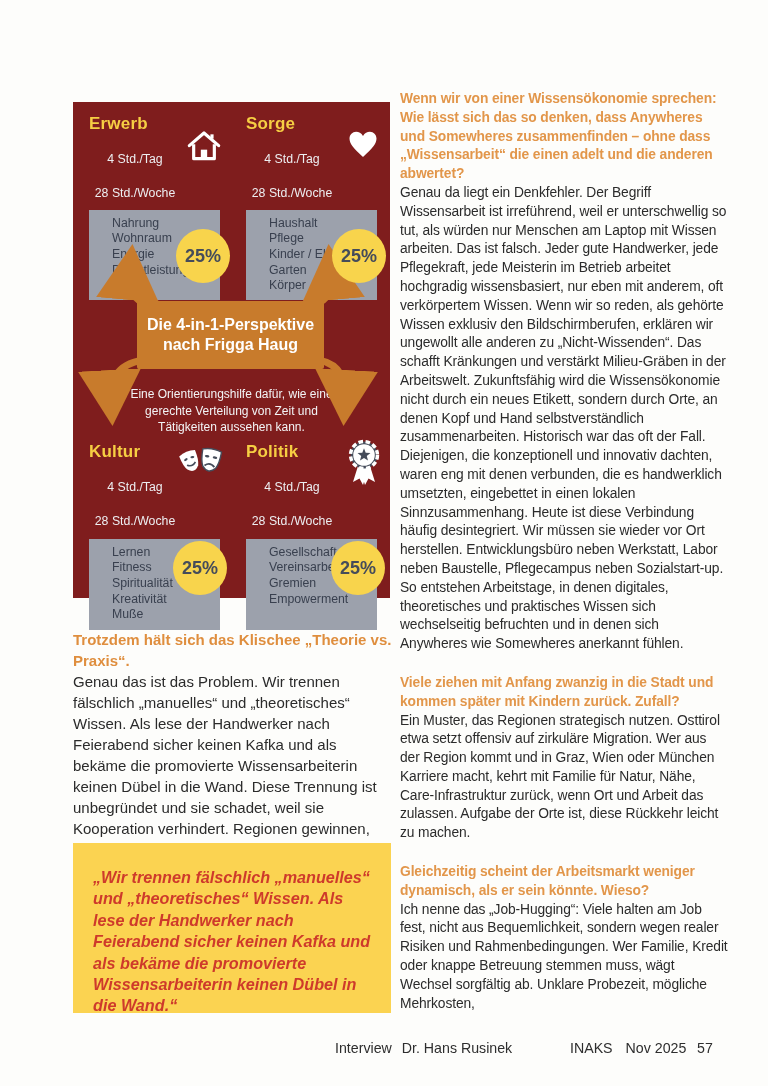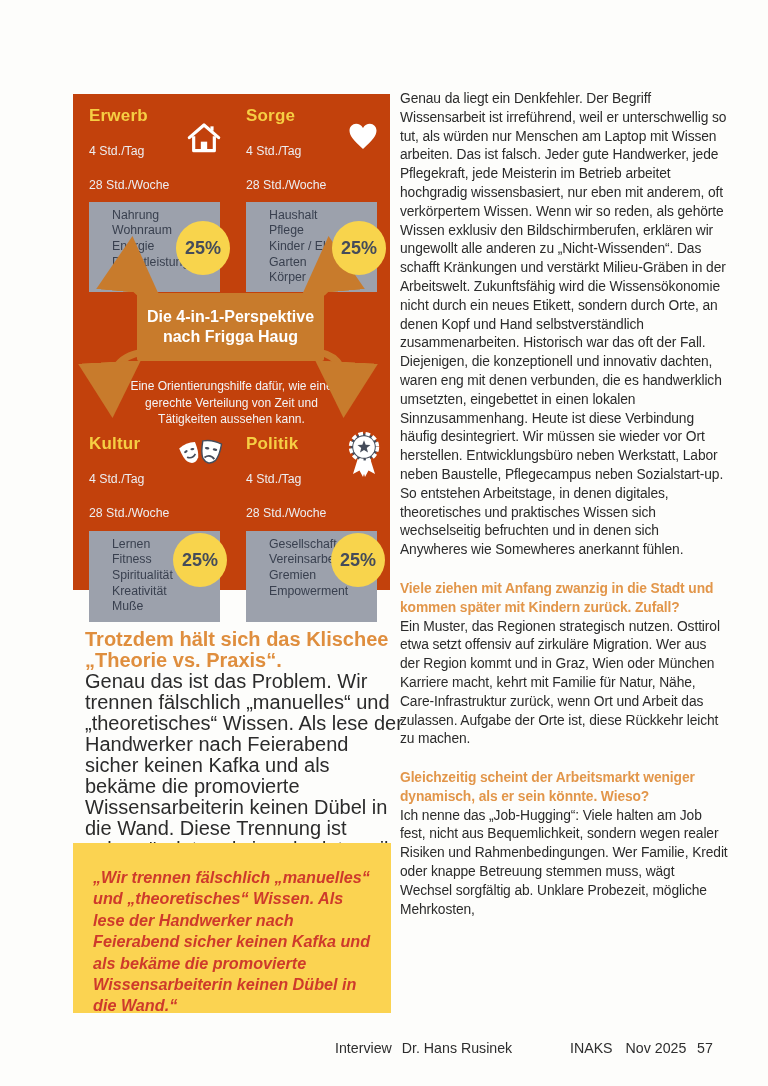--- a/index.html
+++ b/index.html
@@ -5,30 +5,30 @@
   * { box-sizing: border-box; }
   html,body { margin:0; padding:0; background:#e8e8e8; }
   .page {
     position:relative; width:768px; height:1086px; margin:0 auto;
     background:#fdfdfb; overflow:hidden;
     font-family:"Liberation Sans", sans-serif; color:#2b2b2b;
   }
 
   
   .panel {
-    position:absolute; left:73px; top:94px; width:317px; height:496px;
-    background:#c2410c;
+    position:absolute; left:73px; top:102px; width:317px; height:496px;
+    background:#7f1d1d;
   }
   .quad { position:absolute; width:131px; }
   .quad-0 { left:16px;  top:12px; }
   .quad-1 { left:173px; top:12px; }
   .quad-2 { left:16px;  top:340px; }
   .quad-3 { left:173px; top:340px; }
   .q-title { color:#f6ce43; font-weight:bold; font-size:17px; letter-spacing:.2px; }
-  .q-time  { color:#edeef1; font-size:12.3px; line-height:15.8px; margin-top:18px; }
+  .q-time  { color:#edeef1; font-size:12.3px; line-height:15.8px; margin-top:18px;text-align:center; }
   .q-times { margin-top:7px; width:92px; }
   .q-icon  { position:absolute; right:-4px; top:12px; }
   .quad-2 .q-icon { right:-10px; top:0; }
   .quad-3 .q-icon { right:-8px; top:-4px; z-index:3; }
   .q-list {
     list-style:none; margin:8px 0 0 0; padding:6px 4px 6px 23px;
     background:#9ca1ac; color:#39404f; font-size:12.3px; line-height:15.7px;
   }
   .row2 .q-list { height:91px; margin-top:9px; }
   .pct {
@@ -53,21 +53,21 @@
   .arrows { position:absolute; left:0; top:0; z-index:1; }
 
   .panel-caption {
     position:absolute; left:73px; top:598px; width:317px;
     text-align:right; font-size:11.5px; color:#6b6b6b;
   }
 
   
   .col-left {
     position:absolute; left:73px; top:629px; width:321px;
-    font-size:20px; line-height:21px;margin-left:12px;
+    font-size:15px; line-height:21px;
   }
   .question-text { color:#df8e3e; font-weight:bold; margin:0; }
   .col-left .answer-text { margin:0; }
 
   .pullquote {
     position:absolute; left:73px; top:843px; width:318px; height:170px;
     background:#fbd351; padding:24px 20px 10px 20px;
   }
   .pullquote p {
     margin:0; color:#ce3a2b; font-weight:bold; font-style:italic;
@@ -225,20 +225,21 @@
     <p class="question-text">Trotzdem hält sich das Klischee „Theorie vs. Praxis“.</p>
     <p class="answer-text">Genau das ist das Problem. Wir trennen fälschlich „manuelles“ und „theoretisches“ Wissen. Als lese der Handwerker nach Feierabend sicher keinen Kafka und als bekäme die promovierte Wissensarbeiterin keinen Dübel in die Wand. Diese Trennung ist unbegründet und sie schadet, weil sie Kooperation verhindert. Regionen gewinnen, wenn Werkbank und Whiteboard am selben Ort zusammenfinden.</p>
   </div>
 
   <div class="pullquote">
     <p>„Wir trennen fälschlich „manuelles“ und „theoretisches“ Wissen. Als lese der Handwerker nach Feierabend sicher keinen Kafka und als bekäme die promovierte Wissensarbeiterin keinen Dübel in die Wand.“</p>
   </div>
 
   <div class="col-right">
     <div class="qa">
+      <p class="question-text">Wenn wir von einer Wissensökonomie sprechen: Wie lässt sich das so denken, dass Anywheres und Somewheres zusammenfinden – ohne dass „Wissensarbeit“ die einen adelt und die anderen abwertet?</p>
       <p class="answer-text">Genau da liegt ein Denkfehler. Der Begriff Wissensarbeit ist irreführend, weil er unterschwellig so tut, als würden nur Menschen am Laptop mit Wissen arbeiten. Das ist falsch. Jeder gute Handwerker, jede Pflegekraft, jede Meisterin im Betrieb arbeitet hochgradig wissensbasiert, nur eben mit anderem, oft verkörpertem Wissen. Wenn wir so reden, als gehörte Wissen exklusiv den Bildschirmberufen, erklären wir ungewollt alle anderen zu „Nicht-Wissenden“. Das schafft Kränkungen und verstärkt Milieu-Gräben in der Arbeitswelt. Zukunftsfähig wird die Wissensökonomie nicht durch ein neues Etikett, sondern durch Orte, an denen Kopf und Hand selbstverständlich zusammenarbeiten. Historisch war das oft der Fall. Diejenigen, die konzeptionell und innovativ dachten, waren eng mit denen verbunden, die es handwerklich umsetzten, eingebettet in einen lokalen Sinnzusammenhang. Heute ist diese Verbindung häufig desintegriert. Wir müssen sie wieder vor Ort herstellen. Entwicklungsbüro neben Werkstatt, Labor neben Baustelle, Pflegecampus neben Sozialstart-up. So entstehen Arbeitstage, in denen digitales, theoretisches und praktisches Wissen sich wechselseitig befruchten und in denen sich Anywheres wie Somewheres anerkannt fühlen.</p>
     </div>
     <div class="qa">
       <p class="question-text">Viele ziehen mit Anfang zwanzig in die Stadt und kommen später mit Kindern zurück. Zufall?</p>
       <p class="answer-text">Ein Muster, das Regionen strategisch nutzen. Osttirol etwa setzt offensiv auf zirkuläre Migration. Wer aus der Region kommt und in Graz, Wien oder München Karriere macht, kehrt mit Familie für Natur, Nähe, Care-Infrastruktur zurück, wenn Ort und Arbeit das zulassen. Aufgabe der Orte ist, diese Rückkehr leicht zu machen.</p>
     </div>
     <div class="qa">
       <p class="question-text">Gleichzeitig scheint der Arbeitsmarkt weniger dynamisch, als er sein könnte. Wieso?</p>
       <p class="answer-text">Ich nenne das „Job-Hugging“: Viele halten am Job fest, nicht aus Bequemlichkeit, sondern wegen realer Risiken und Rahmenbedingungen. Wer Familie, Kredit oder knappe Betreuung stemmen muss, wägt Wechsel sorgfältig ab. Unklare Probezeit, mögliche Mehrkosten,</p>
     </div>

